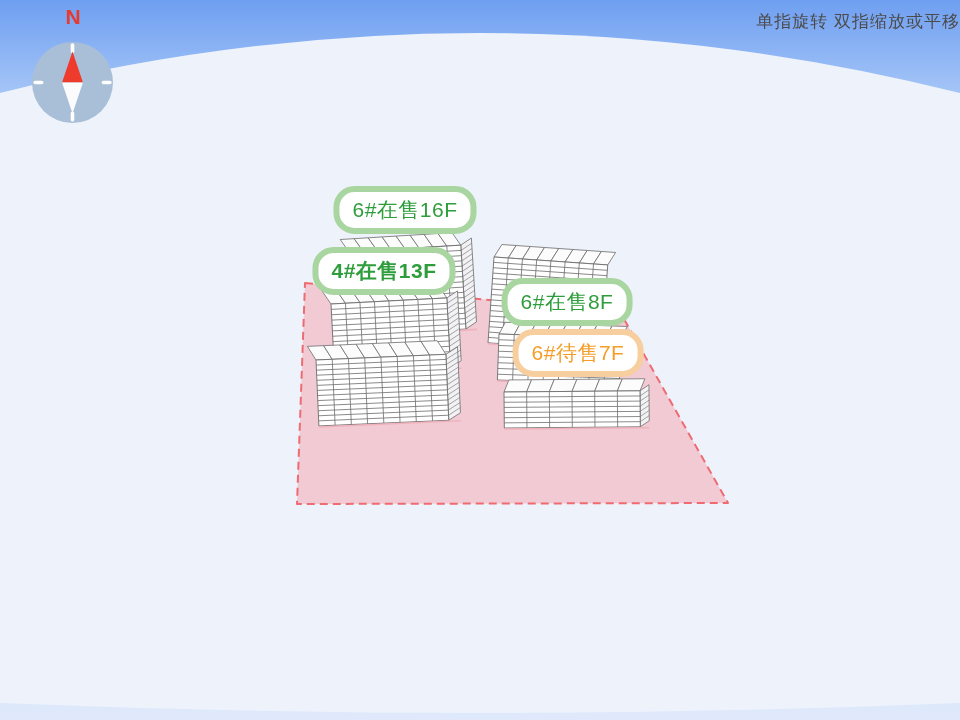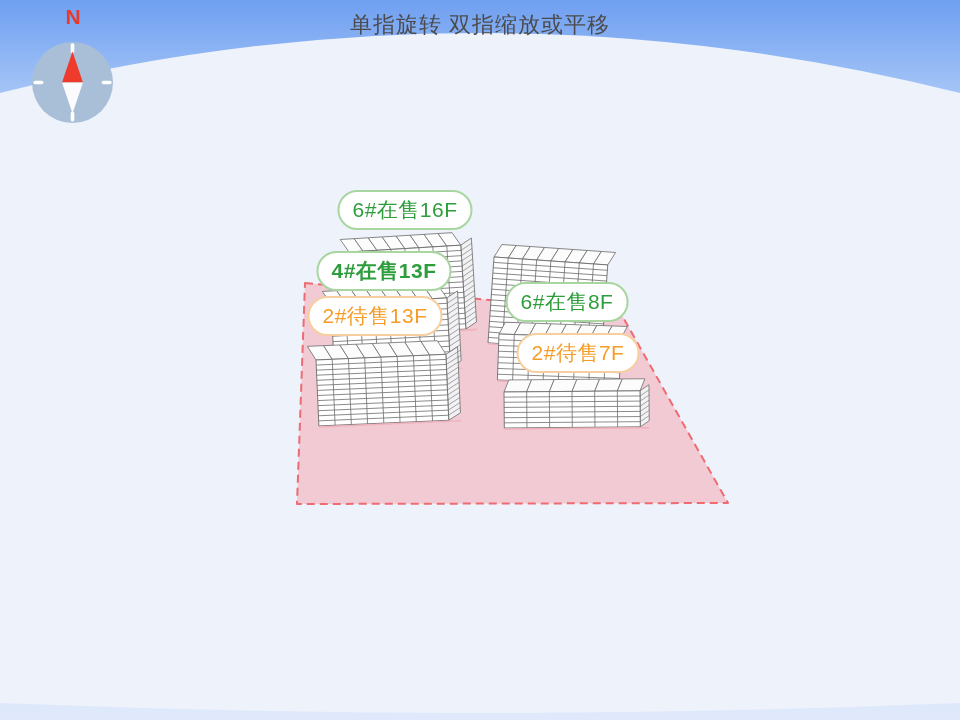--- a/index.html
+++ b/index.html
@@ -6,33 +6,33 @@
   body{
     width:960px;height:720px;overflow:hidden;position:relative;
     font-family:"Liberation Sans","DejaVu Sans",sans-serif;
     background:#edf2fb;
   }
   #stage{position:absolute;inset:0;width:960px;height:720px;}
   
   #scene{position:absolute;left:0;top:0;z-index:1;}
   
   .hint{
-    position:absolute;top:10px;left:0;width:960px;text-align:center;
-    font-size:22px;letter-spacing:1px;color:#4b4b4b;z-index:5;
+    position:absolute;top:10px;left:0;width:960px;text-align:right;
+    font-size:17px;letter-spacing:1px;color:#4b4b4b;z-index:5;
   }
   
   .north-label{
     position:absolute;left:58px;top:5px;width:30px;text-align:center;
     font-size:21px;font-weight:600;color:#e8392c;z-index:6;
   }
   .compass{position:absolute;left:27px;top:37px;width:91px;height:91px;z-index:5;}
   
   .bld-label{
     position:absolute;transform:translate(-50%,-50%);
-    background:#ffffff;border:2px solid #701a75;border-radius:21px;
+    background:#ffffff;border:6px solid #701a75;border-radius:21px;
     font-size:21px;line-height:36px;padding:0 13px;white-space:nowrap;
     z-index:4;letter-spacing:0.5px;
   }
   .bld-label.onsale{color:#2e9d3c;border-color:#a9d6a0;}
   .bld-label.pending{color:#f59d28;border-color:#f7cf9e;}
   .lp-b6{left:405px;top:210px;}
   .lp-b5{left:552px;top:215px;}
   .lp-b4{left:384px;top:271px;font-weight:bold;}
   .lp-b2{left:375px;top:316px;}
   .lp-b3{left:567px;top:302px;}
@@ -296,17 +296,16 @@
     <rect x="48" y="7" width="4" height="11" rx="2" fill="#ffffff"></rect>
     <rect x="48" y="82" width="4" height="11" rx="2" fill="#ffffff"></rect>
     <rect x="7" y="48" width="11" height="4" rx="2" fill="#ffffff"></rect>
     <rect x="82" y="48" width="11" height="4" rx="2" fill="#ffffff"></rect>
     <polygon points="50,16 61.5,50 38.5,50" fill="#ee3b2c"></polygon>
     <polygon points="38.5,50 61.5,50 50,84" fill="#fbfbfd"></polygon>
   </svg>
 
   <div class="bld-label lp-b6 onsale">6#在售16F</div>
   <div class="bld-label lp-b4 onsale">4#在售13F</div>
-  <div class="bld-label lp-b2 pending">2#待售13F</div>
   <div class="bld-label lp-b3 onsale">6#在售8F</div>
-  <div class="bld-label lp-b1 pending">2#待售7F</div>
+  <div class="bld-label lp-b1 pending">6#待售7F</div>
 
 </div>
 
 </body></html>

